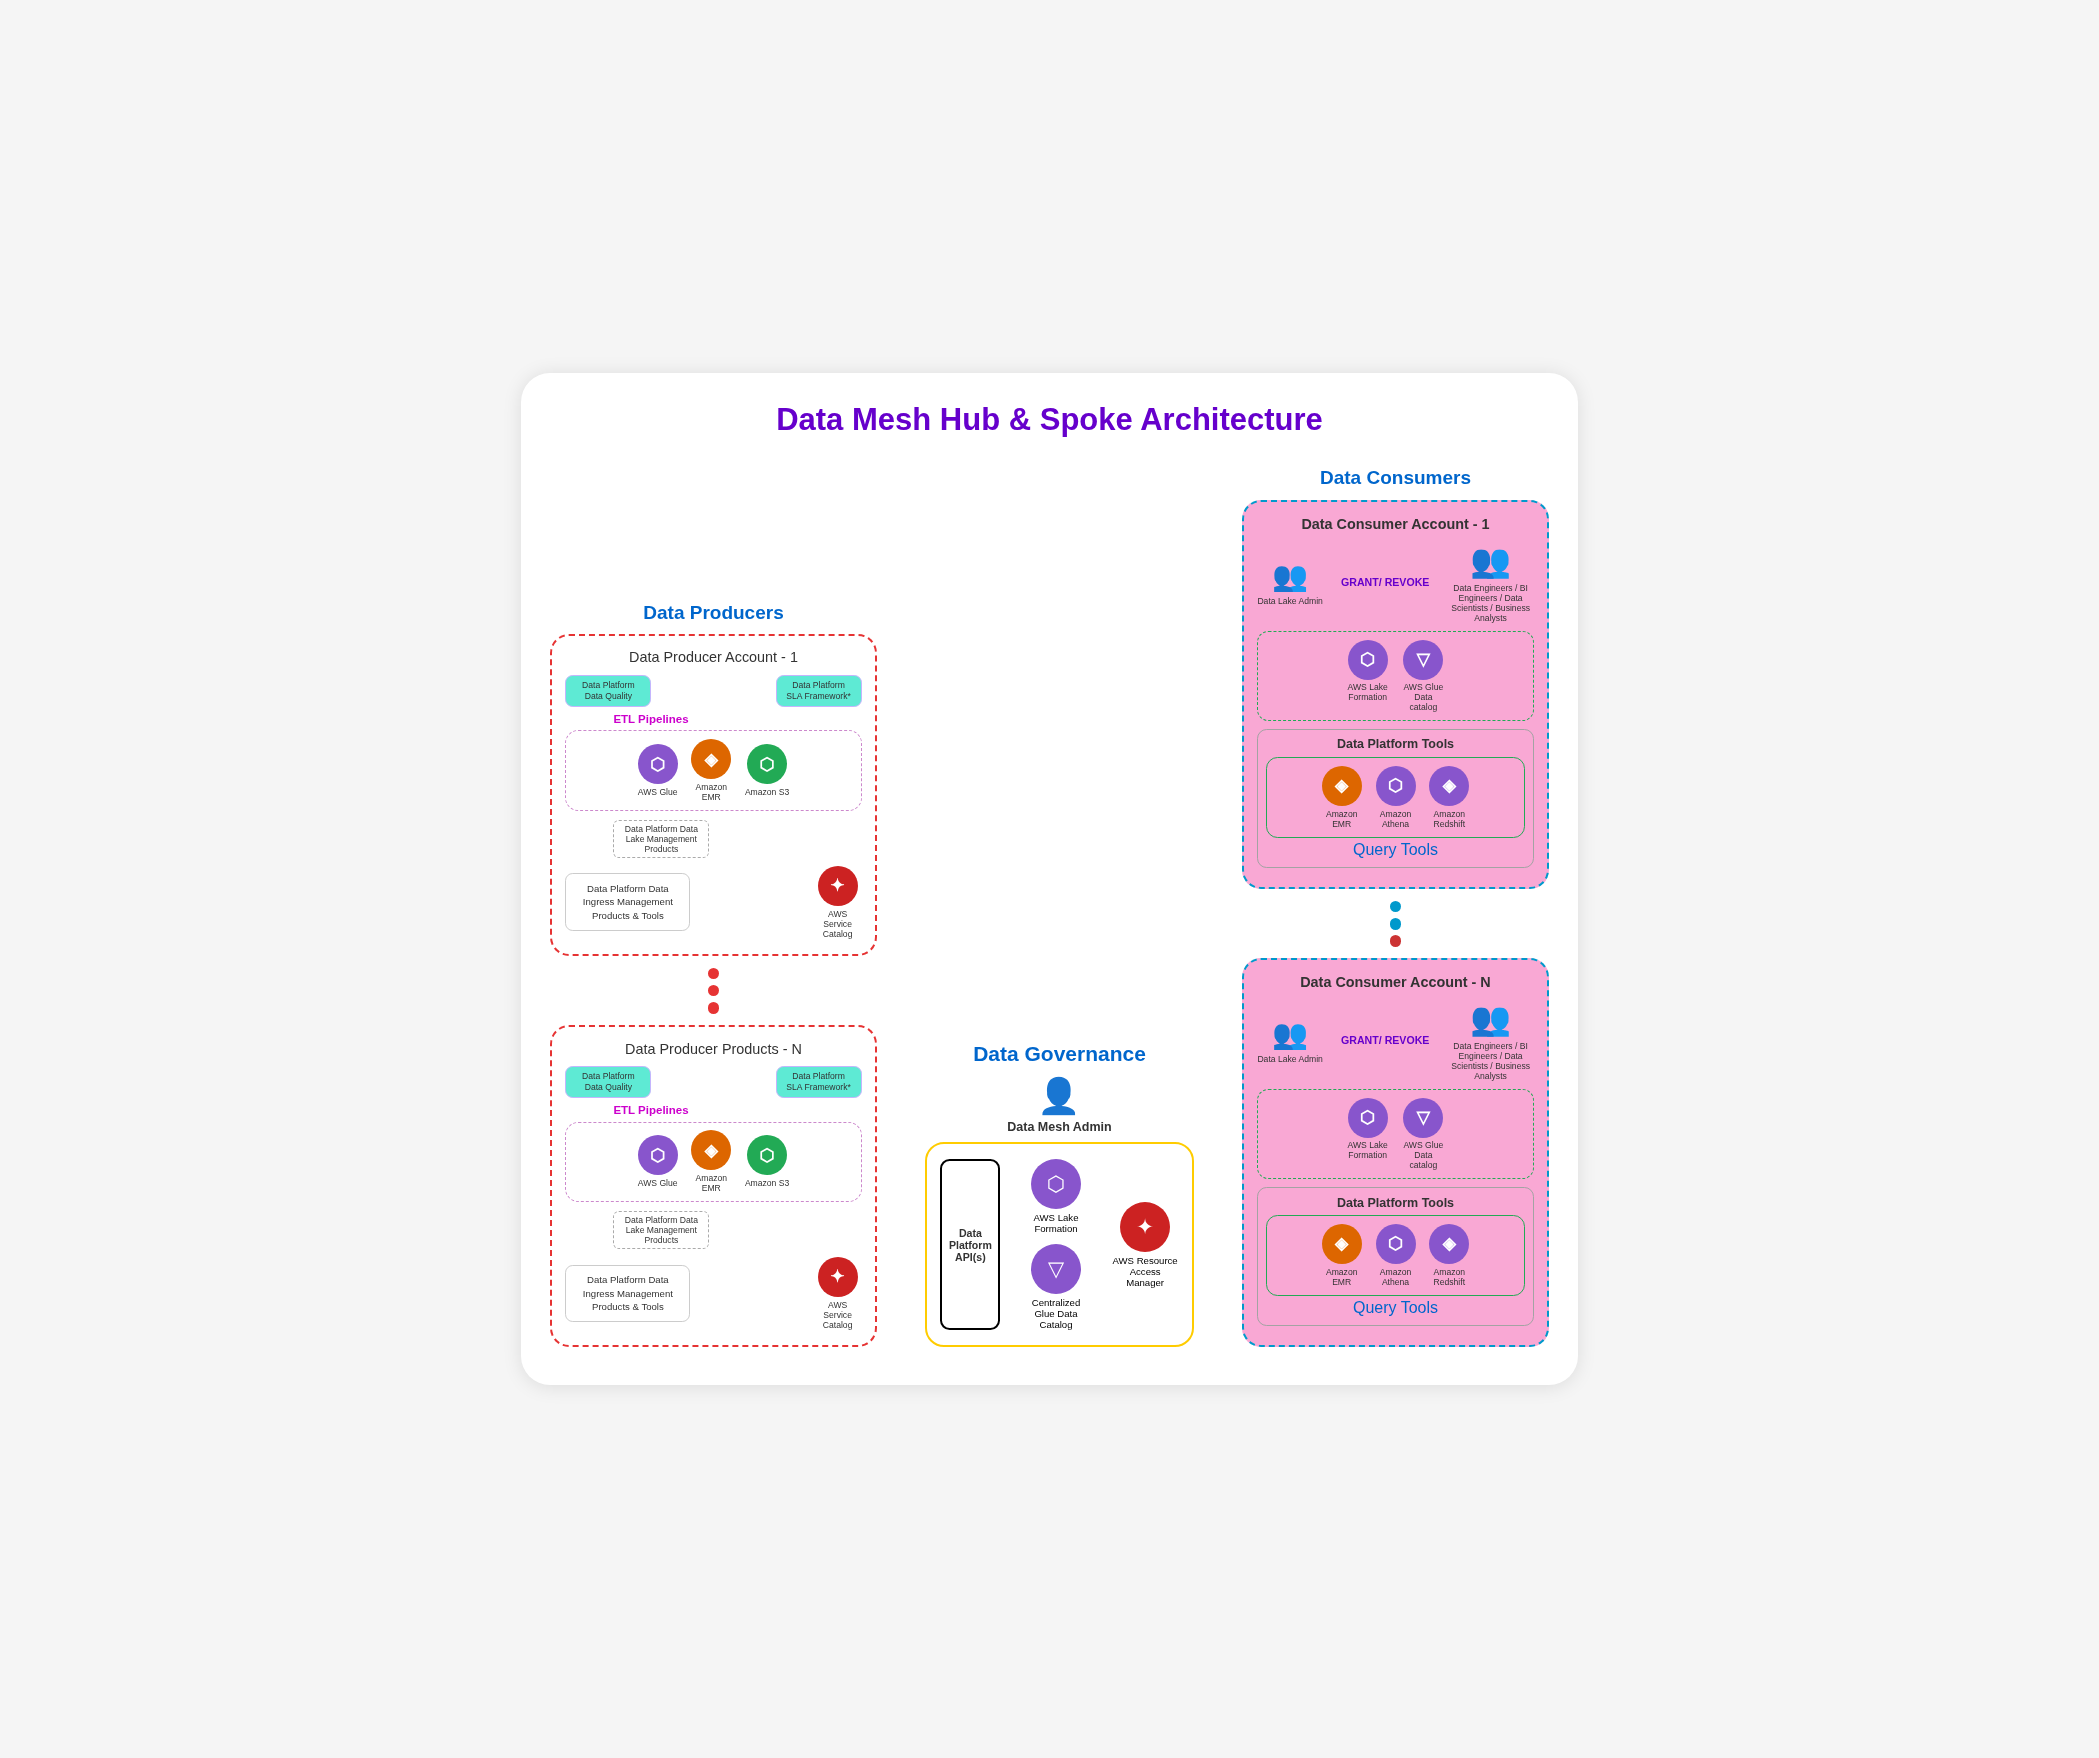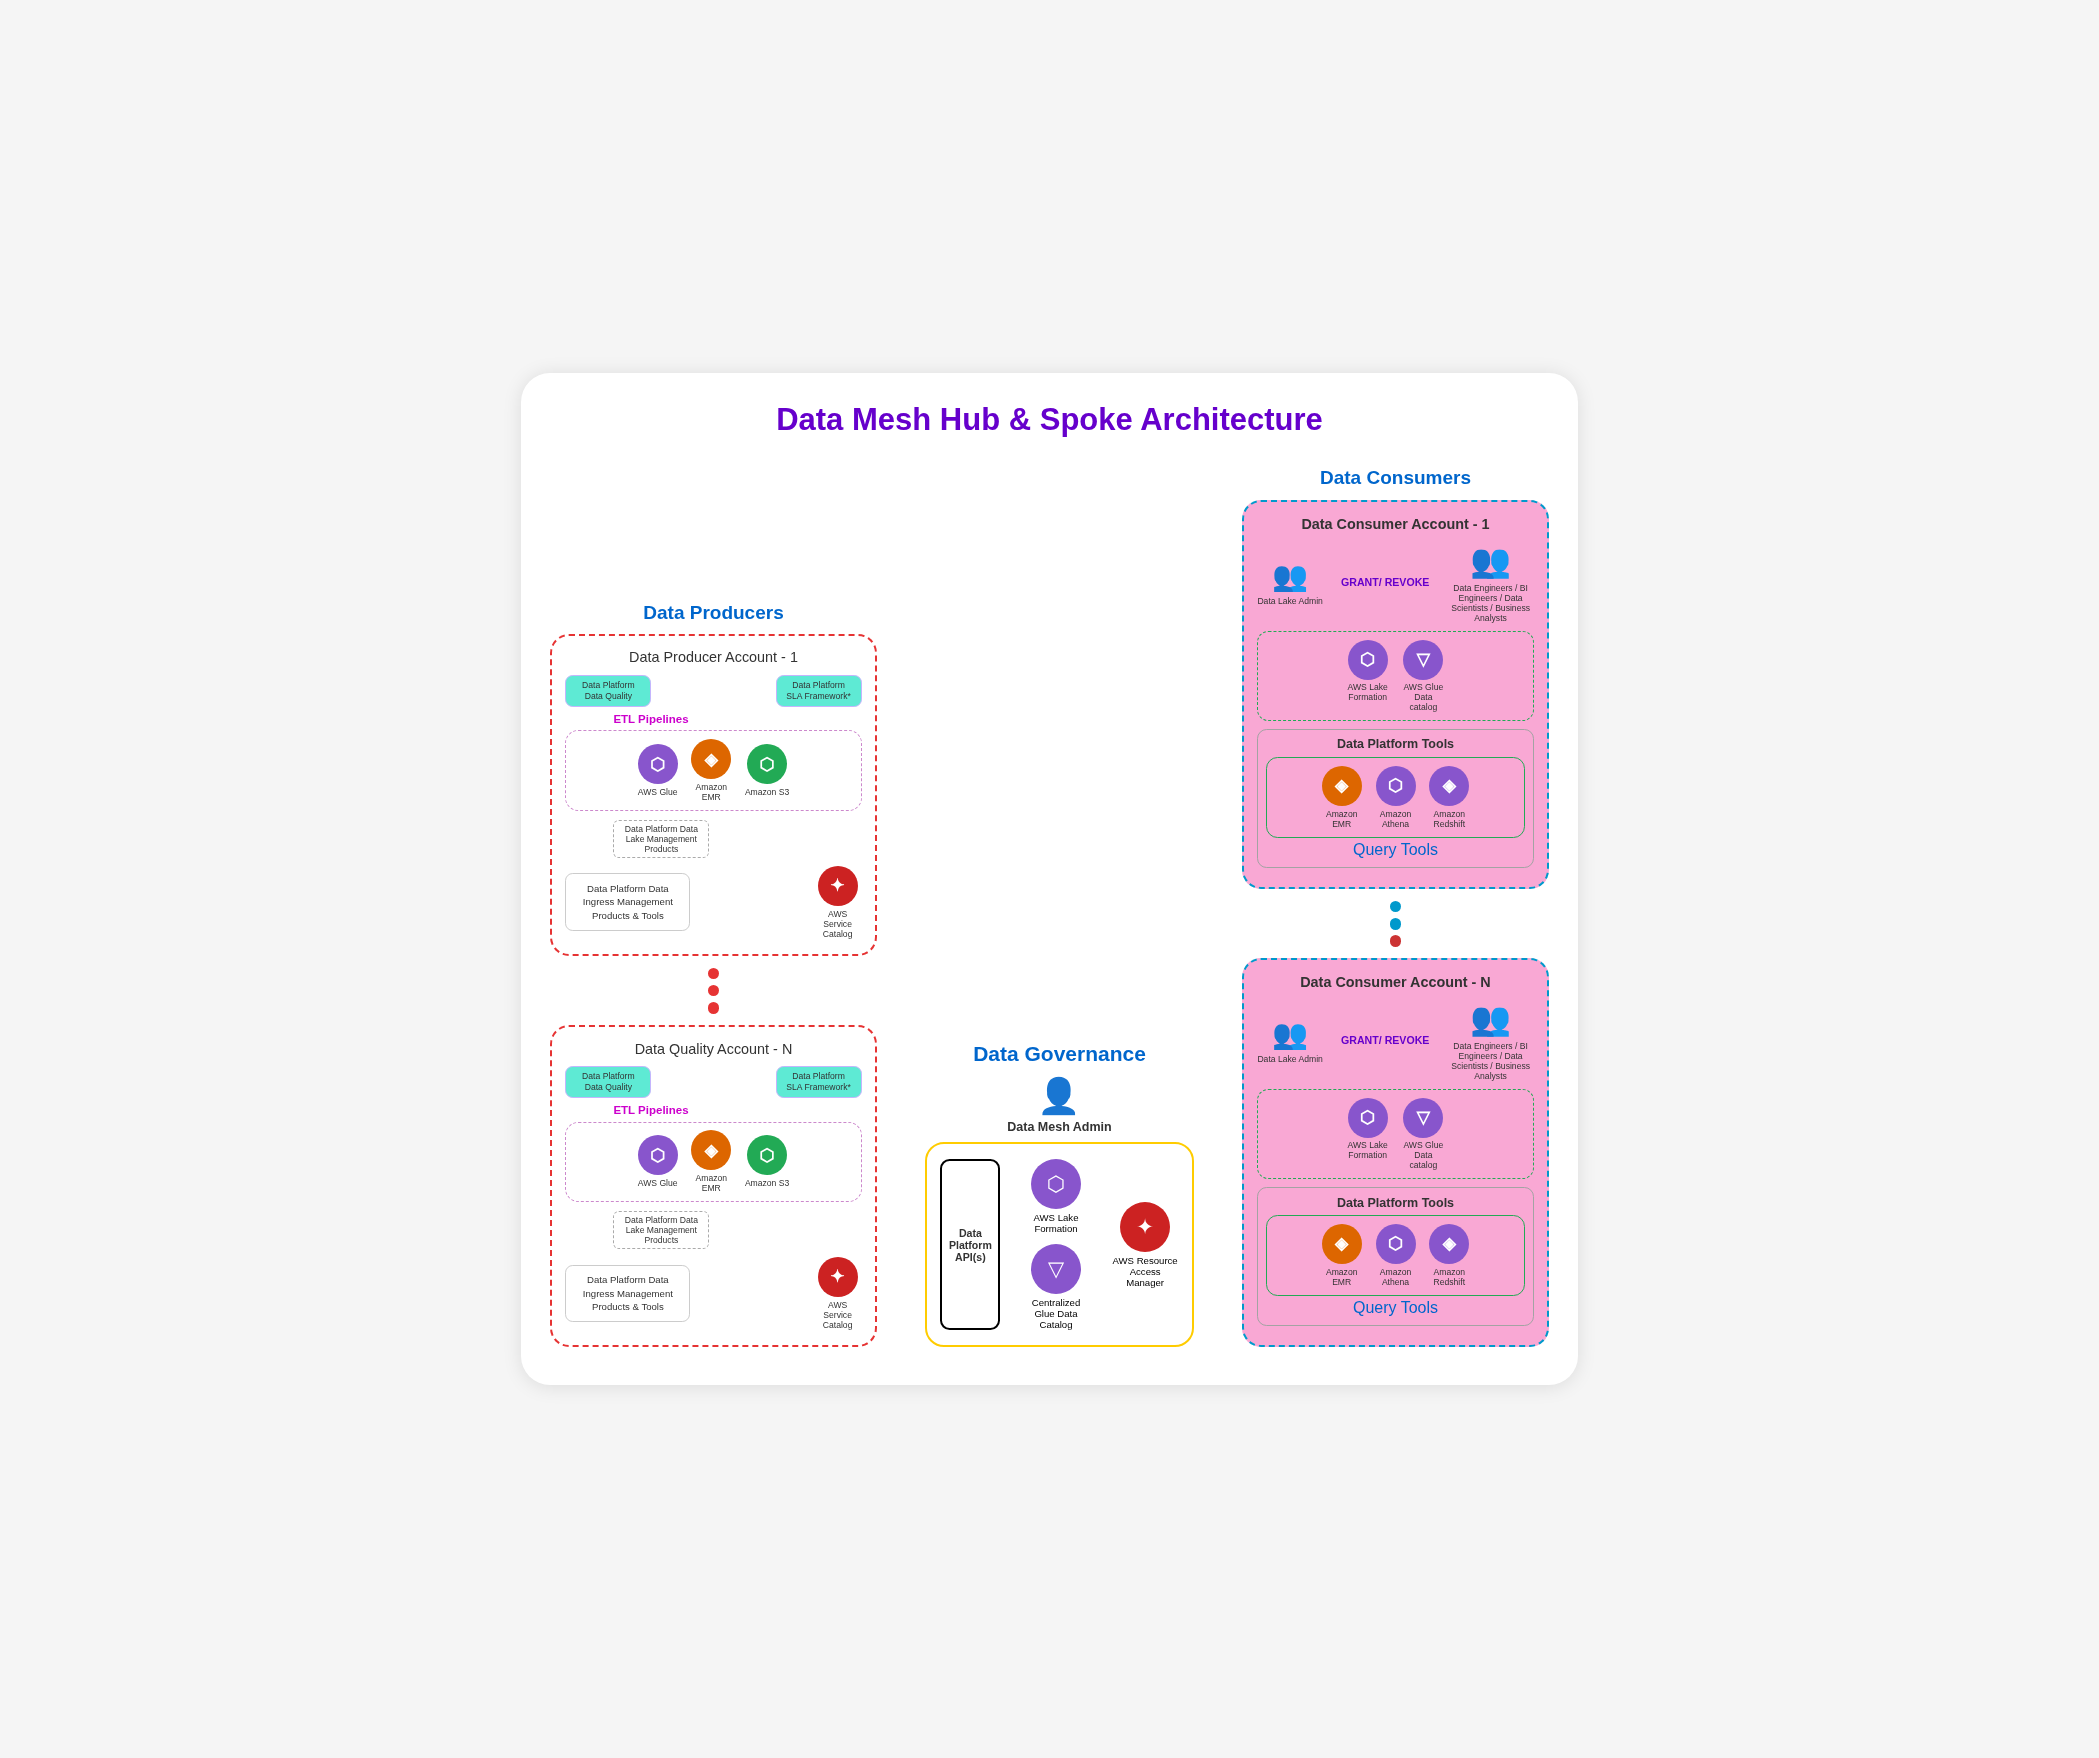--- a/index.html
+++ b/index.html
@@ -396,21 +396,21 @@
         </div>
       </div>
 
       <div class="dots-separator">
         <div class="dot dot-red"></div>
         <div class="dot dot-red"></div>
         <div class="dot dot-red"></div>
       </div>
 
       <div class="producer-account-box">
-        <div class="producer-account-title">Data Quality Account - N</div>
+        <div class="producer-account-title">Data Producer Products - N</div>
 
         <div class="top-badges">
           <div class="badge-box">Data Platform Data Quality</div>
           <div class="badge-box">Data Platform SLA Framework*</div>
         </div>
 
         <div class="etl-label">ETL Pipelines</div>
 
         <div class="etl-box">
           <div class="service-icon">

